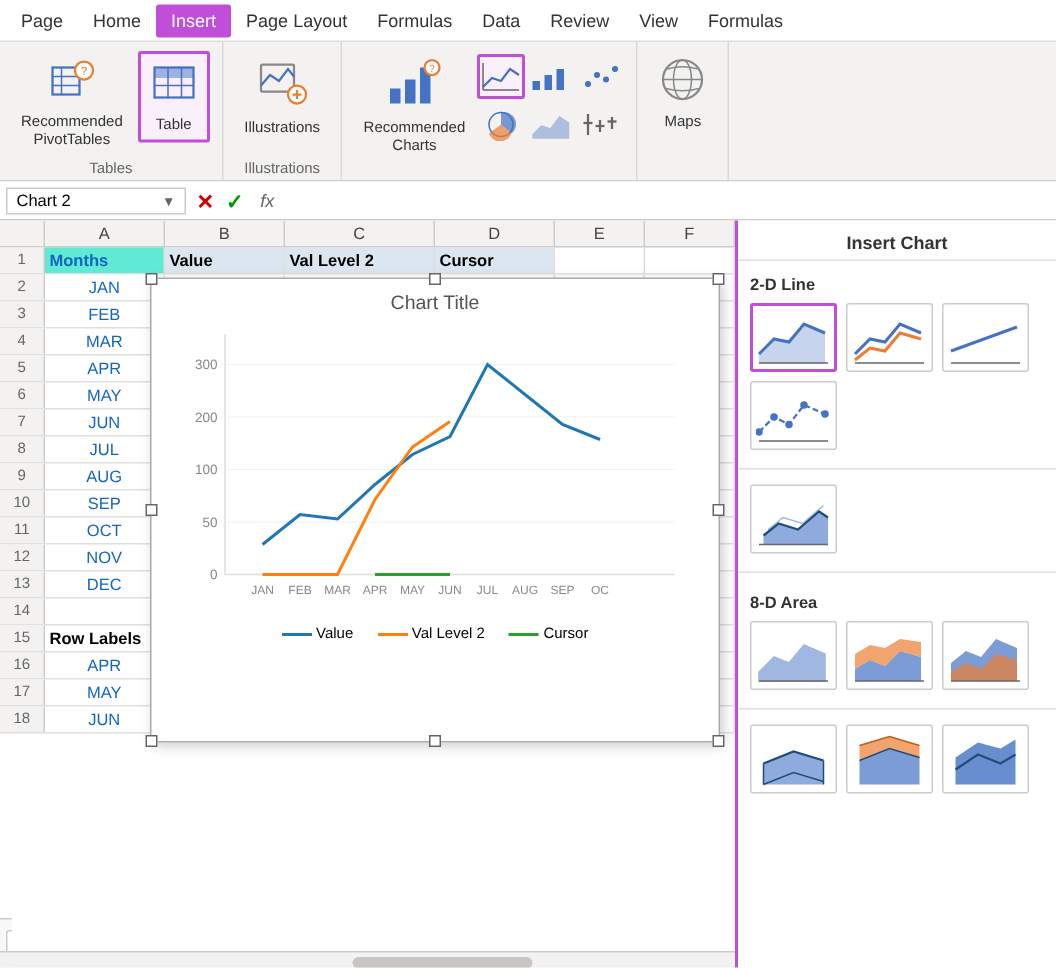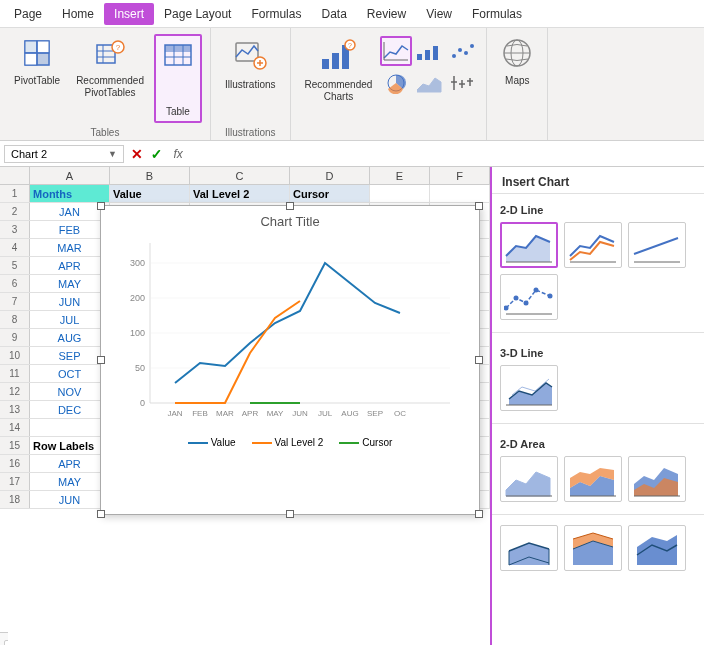--- a/index.html
+++ b/index.html
@@ -53,21 +53,21 @@
     .chart-legend { display: flex; justify-content: center; gap: 16px; font-size: 10px; padding: 4px 0; }
     .legend-item { display: flex; align-items: center; gap: 3px; }
     .legend-dot { width: 20px; height: 2px; }
 
     
     .bottom-bar { position: absolute; bottom: 0; left: 0; right: 490px; height: 36px; display: flex; align-items: center; background: #f8f8f8; border-top: 1px solid #ccc; padding: 0 4px; gap: 3px; overflow: hidden; }
     .month-tab { padding: 4px 10px; border: 1px solid #ccc; border-radius: 2px; font-size: 11px; cursor: pointer; background: #fff; }
 
     
     .right-panel { width: 214px; min-width: 214px; background: #fff; border-left: 2px solid #c04ed8; overflow-y: auto; }
-    .panel-header { font-size: 11px; font-weight: bold; color: #333; padding: 8px 10px 4px; border-bottom: 1px solid #e0e0e0; }
+    .panel-header { font-size: 11px; font-weight: bold; color: #333; padding: 8px 10px 4px; border-bottom: 1px solid #e0e0e0; text-align: center; }
 
     .chart-section { padding: 6px 8px 2px; }
     .section-label { font-size: 11px; font-weight: bold; color: #333; padding: 4px 0 6px; }
     .chart-row { display: flex; gap: 6px; align-items: center; padding-bottom: 6px; }
     .chart-thumb { width: 58px; height: 46px; border: 1px solid #ccc; border-radius: 2px; display: flex; align-items: center; justify-content: center; cursor: pointer; background: #fff; }
     .chart-thumb.selected-thumb { border: 2px solid #c04ed8; }
     .chart-thumb svg { width: 50px; height: 38px; }
 
     .sep-line { height: 1px; background: #e0e0e0; margin: 4px 0; }
   </style>
@@ -86,45 +86,31 @@
   <span class="menu-item">Formulas</span>
 </div>
 
 <div class="ribbon">
 
   <div class="ribbon-group">
     <div class="ribbon-items">
       <div class="ribbon-btn">
         <span class="icon">
           <svg width="32" height="32" viewBox="0 0 32 32">
-            <rect x="4" y="4" width="24" height="24" fill="none" stroke="#4472c4" stroke-width="1.5"></rect>
-            <rect x="4" y="4" width="12" height="12" fill="#dce6f1" stroke="#4472c4" stroke-width="1"></rect>
-            <rect x="16" y="4" width="12" height="12" fill="#fff" stroke="#4472c4" stroke-width="1"></rect>
-            <rect x="4" y="16" width="12" height="12" fill="#fff" stroke="#4472c4" stroke-width="1"></rect>
-            <rect x="16" y="16" width="12" height="12" fill="#4472c4" opacity="0.3" stroke="#4472c4" stroke-width="1"></rect>
-            <line x1="4" y1="16" x2="28" y2="16" stroke="#4472c4" stroke-width="1.5"></line>
-            <line x1="16" y1="4" x2="16" y2="28" stroke="#4472c4" stroke-width="1.5"></line>
-          </svg>
-        </span>
-        <span class="label">PivotTable</span>
-      </div>
-      <div class="ribbon-btn">
-        <span class="icon">
-          <svg width="32" height="32" viewBox="0 0 32 32">
             <rect x="3" y="8" width="18" height="18" fill="none" stroke="#4472c4" stroke-width="1.5"></rect>
             <line x1="3" y1="14" x2="21" y2="14" stroke="#4472c4" stroke-width="1"></line>
             <line x1="3" y1="20" x2="21" y2="20" stroke="#4472c4" stroke-width="1"></line>
             <line x1="9" y1="8" x2="9" y2="26" stroke="#4472c4" stroke-width="1"></line>
             <circle cx="24" cy="10" r="6" fill="#fff" stroke="#ed7d31" stroke-width="1.5"></circle>
             <text x="24" y="13" text-anchor="middle" font-size="8" fill="#ed7d31">?</text>
           </svg>
         </span>
         <span class="label" style="font-size:10px;text-align:center;">Recommended<br>PivotTables</span>
       </div>
-      <div class="ribbon-btn" style="border:2px solid #c04ed8;background:#f9f0fc;gap:29px;">
+      <div class="ribbon-btn" style="border:2px solid #c04ed8;background:#f9f0fc;">
         <span class="icon">
           <svg width="32" height="32" viewBox="0 0 32 32">
             <rect x="3" y="6" width="26" height="20" fill="none" stroke="#4472c4" stroke-width="1.5"></rect>
             <rect x="3" y="6" width="26" height="7" fill="#4472c4" opacity="0.5"></rect>
             <line x1="3" y1="18" x2="29" y2="18" stroke="#4472c4" stroke-width="1"></line>
             <line x1="12" y1="6" x2="12" y2="26" stroke="#4472c4" stroke-width="1"></line>
             <line x1="21" y1="6" x2="21" y2="26" stroke="#4472c4" stroke-width="1"></line>
           </svg>
         </span>
         <span class="label">Table</span>
@@ -549,37 +535,36 @@
             <circle cx="46" cy="18" r="2.5" fill="#4472c4"></circle>
             <line x1="2" y1="36" x2="48" y2="36" stroke="#666" stroke-width="1"></line>
           </svg>
         </div>
       </div>
     </div>
 
     <div class="sep-line"></div>
 
     <div class="chart-section">
-      <div class="section-label">3-D Line</div>
       <div class="chart-row">
         <div class="chart-thumb">
           <svg width="50" height="38" viewBox="0 0 50 38">
             <path d="M5,30 L15,22 L28,26 L42,14 L48,18 L48,36 L5,36 Z" fill="#4472c4" opacity="0.6"></path>
             <path d="M5,30 L15,22 L28,26 L42,14 L48,18" fill="none" stroke="#1f4e79" stroke-width="1.5"></path>
             <path d="M8,26 L18,18 L31,22 L45,10" fill="none" stroke="#4472c4" stroke-width="1" opacity="0.5"></path>
             <line x1="2" y1="36" x2="48" y2="36" stroke="#666" stroke-width="1"></line>
           </svg>
         </div>
       </div>
     </div>
 
     <div class="sep-line"></div>
 
     <div class="chart-section">
-      <div class="section-label">2-D Area</div>
+      <div class="section-label">8-D Area</div>
       <div class="chart-row">
         <div class="chart-thumb">
           <svg width="50" height="38" viewBox="0 0 50 38">
             <polygon points="2,30 12,20 22,24 32,12 46,18 46,36 2,36" fill="#4472c4" opacity="0.5" stroke="#4472c4" stroke-width="1"></polygon>
             <line x1="2" y1="36" x2="48" y2="36" stroke="#666" stroke-width="1"></line>
           </svg>
         </div>
         <div class="chart-thumb">
           <svg width="50" height="38" viewBox="0 0 50 38">
             <polygon points="2,36 2,28 12,22 22,26 32,16 46,20 46,36" fill="#4472c4" opacity="0.7"></polygon>

